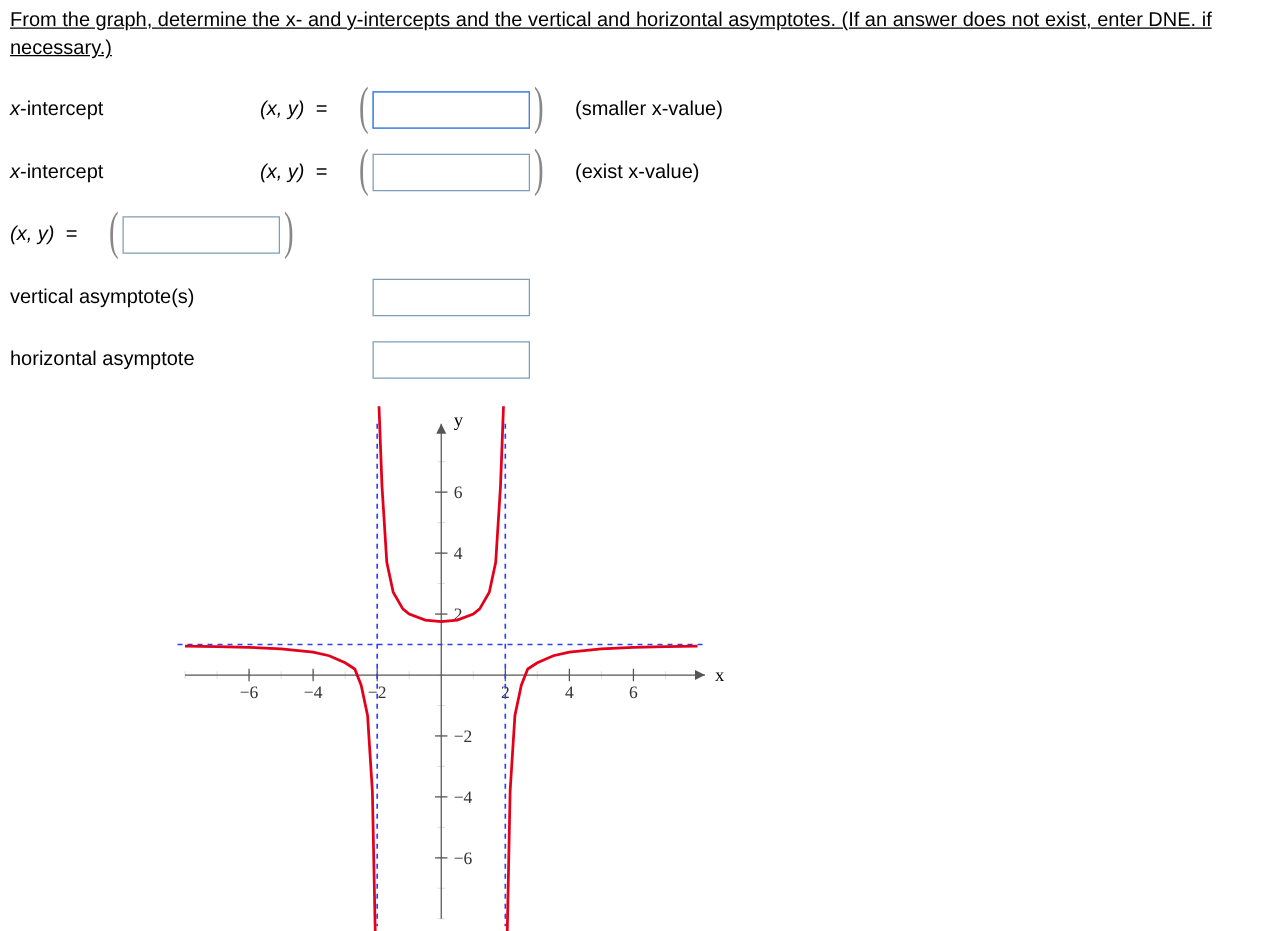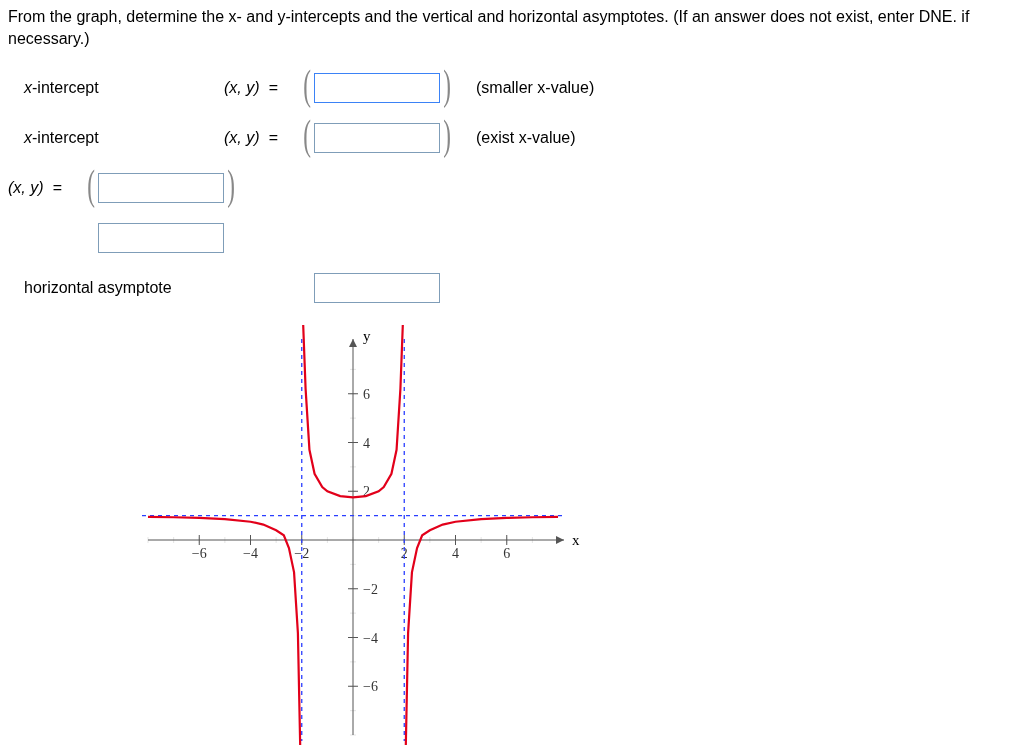--- a/index.html
+++ b/index.html
@@ -6,30 +6,30 @@
     font-family: Arial, Helvetica, sans-serif;
     font-size: 16px;
     color: #000;
     margin: 0;
     padding: 6px 8px;
     background: #fff;
   }
   .instructions {
     margin-bottom: 12px;
     line-height: 1.4;
+    text-decoration: underline;
   }
   .row {
     display: flex;
     align-items: center;
     min-height: 50px;
   }
   .label-col {
     width: 200px;
     flex: 0 0 200px;
-    margin-left: 16px;
   }
   .eq-col {
     width: 70px;
     flex: 0 0 70px;
     font-style: italic;
     text-align: left;
     padding-right: 6px;
   }
   .paren {
     font-family: "Times New Roman", serif;
@@ -96,20 +96,21 @@
 </div>
 
 <div class="row">
   <div class="eq-col">(<span>x</span>, <span>y</span>)&nbsp; =</div>
   <span class="paren">(</span>
   <input class="ans-input" style="">
   <span class="paren">)</span>
 </div>
 
 <div class="row">
+  <div class="label-col">vertical asymptote(s)</div>
   <div class="eq-col"></div>
   <span class="paren" style="visibility:hidden">(</span>
   <input class="ans-input" style="">
 </div>
 
 <div class="row">
   <div class="label-col">horizontal asymptote</div>
   <div class="eq-col"></div>
   <span class="paren" style="visibility:hidden">(</span>
   <input class="ans-input" style="">

